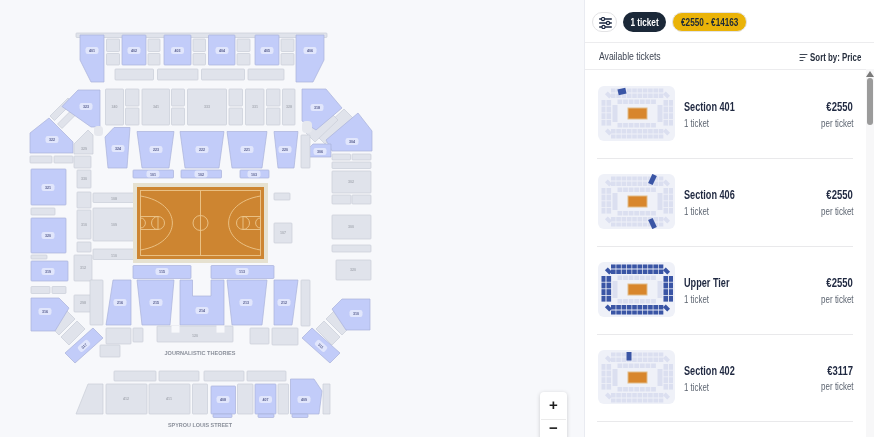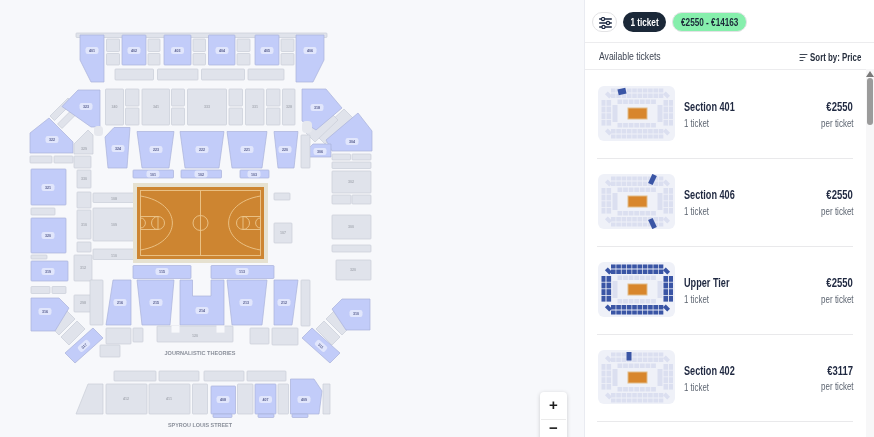--- a/index.html
+++ b/index.html
@@ -270,21 +270,21 @@
 <line x1="0.7" y1="2" x2="12.3" y2="2"></line>
         <line x1="0.7" y1="6" x2="12.3" y2="6"></line>
         <line x1="0.7" y1="10" x2="12.3" y2="10"></line>
 </g>
 <circle cx="4" cy="2" r="1.6" fill="#fff" stroke="#1b2740" stroke-width="1.2"></circle>
 <circle cx="9" cy="6" r="1.6" fill="#fff" stroke="#1b2740" stroke-width="1.2"></circle>
 <circle cx="4.5" cy="10" r="1.6" fill="#fff" stroke="#1b2740" stroke-width="1.2"></circle>
 </svg>
   </div>
 <div class="pill" style="left:623px;width:43px;background:#1b2838;color:#fff;font-size:10.5px;font-weight:bold;line-height:20px;white-space:nowrap;"><span class="sx" style="display:inline-block;width:100%;text-align:center;">1 ticket</span></div>
-<div class="pill" style="left:672px;width:75px;background:#86efac;border:1px solid #e3e3e5;color:#1b2838;font-size:10.5px;font-weight:bold;line-height:19px;white-space:nowrap;"><span class="sx" style="display:inline-block;transform-origin:center;width:100%;text-align:center;">€2550 - €14163</span></div>
+<div class="pill" style="left:672px;width:75px;background:#eab308;border:1px solid #e3e3e5;color:#1b2838;font-size:10.5px;font-weight:bold;line-height:19px;white-space:nowrap;"><span class="sx" style="display:inline-block;transform-origin:center;width:100%;text-align:center;">€2550 - €14163</span></div>
 <div class="divider" style="top:42px"></div>
 <div style="position:absolute;left:599px;top:50px;font-size:11.5px;color:#3f4654;transform:scaleX(0.75);transform-origin:left top;white-space:nowrap;">Available tickets</div>
 <svg width="9" height="9" viewBox="0 0 9 9" style="position:absolute;left:799px;top:53px">
 <g stroke="#2a3342" stroke-width="0.9" stroke-linecap="round">
 <line x1="1" y1="1.5" x2="8" y2="1.5"></line>
       <line x1="1" y1="4.5" x2="6" y2="4.5"></line>
       <line x1="1" y1="7.5" x2="4" y2="7.5"></line>
 </g>
   </svg>
 <div style="position:absolute;right:13px;top:51px;font-size:10.5px;font-weight:bold;color:#262e3d;transform:scaleX(0.75);transform-origin:right top;white-space:nowrap;">Sort by: Price</div>

